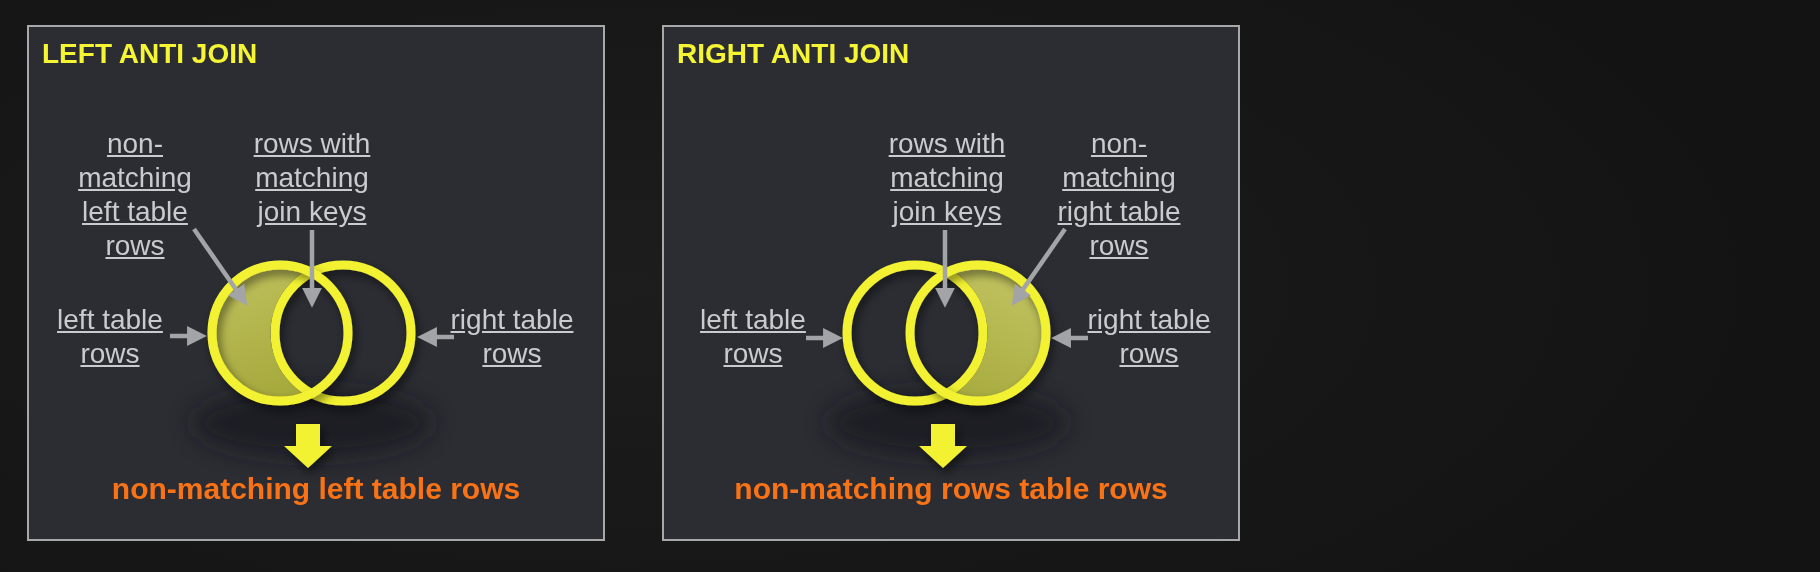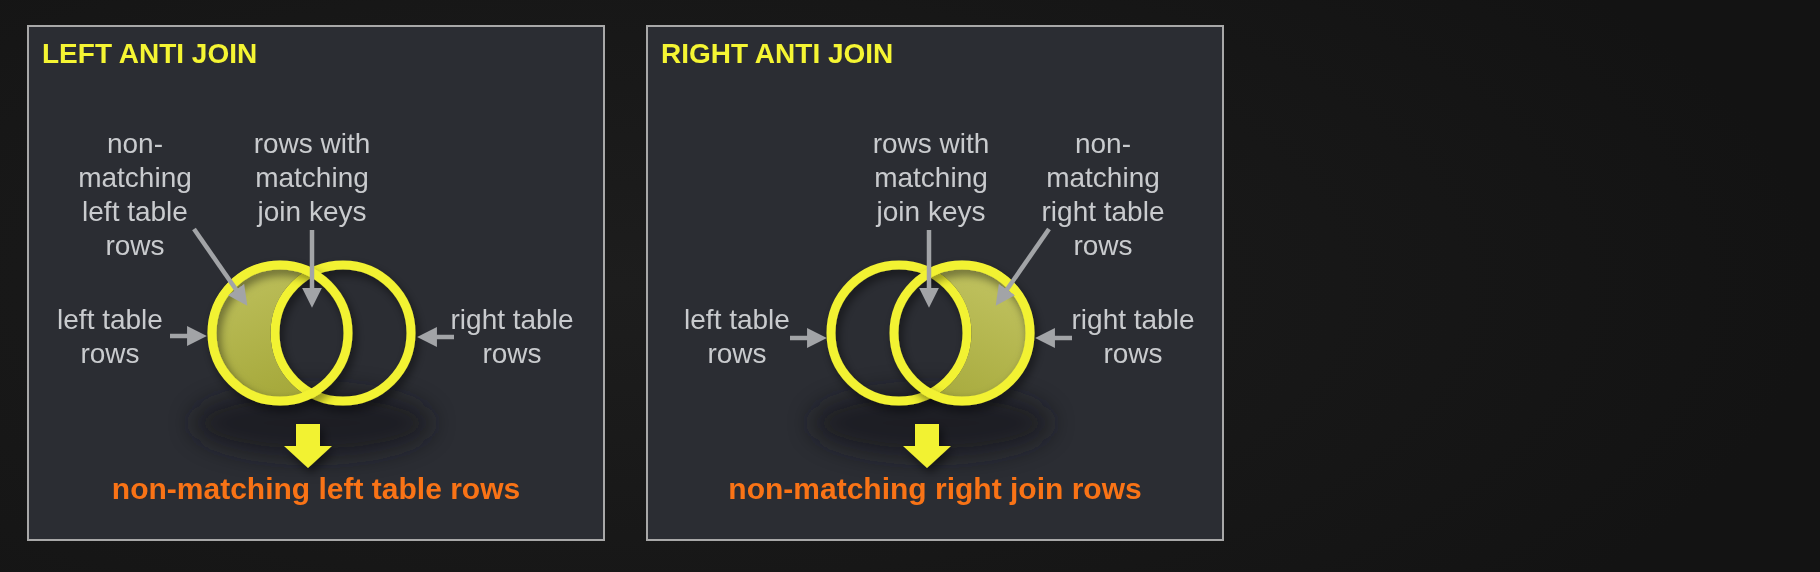--- a/index.html
+++ b/index.html
@@ -8,29 +8,29 @@
     background:radial-gradient(ellipse 1200px 500px at 34% 50%, #1d1d1d 0%, #171717 60%, #131313 100%);
     font-family:"Liberation Sans","DejaVu Sans",sans-serif;
     overflow:hidden;position:relative;
   }
   .stage{position:absolute;inset:0;}
   .panel{
     position:absolute;top:25px;width:578px;height:516px;
     box-sizing:border-box;border:2px solid #a8a8a8;background:#2b2d33;
   }
   .panel.pL{left:27px;}
-  .panel.pR{left:646px;}
+  .panel.pR{left:662px;}
   .panel-title{
     position:absolute;left:13px;top:11px;margin:0;
     font-size:28px;line-height:32px;font-weight:bold;color:#f5f533;
     letter-spacing:0px;white-space:nowrap;
   }
   .lbl{
     position:absolute;color:#c9cbce;font-size:28px;line-height:34px;
-    text-align:center;white-space:pre-line;
+    text-align:center;white-space:pre-line;text-decoration:underline;
   }
   
   .lbl-nonmatch{top:100px;width:170px;}
   .pL .lbl-nonmatch{left:21px;}
   .pR .lbl-nonmatch{left:370px;}
   .lbl-match{top:100px;width:180px;left:193px;}
   
   .lbl-lefttable{top:276px;width:162px;left:0px;}
   .pR .lbl-lefttable{left:8px;}
   .lbl-righttable{top:276px;width:180px;}
@@ -150,16 +150,16 @@
       <g stroke="#a2a4a7" stroke-width="4.5">
         <line x1="401" y1="202" x2="351" y2="274" marker-end="url(#ahR)"></line>
         <line x1="281" y1="203" x2="281" y2="275" marker-end="url(#ahR)"></line>
         <line x1="142" y1="311" x2="173" y2="311" marker-end="url(#ahR)"></line>
         <line x1="424" y1="311" x2="393" y2="311" marker-end="url(#ahR)"></line>
       </g>
 
       <path d="M267,397 L291,397 L291,419 L303,419 L279,441 L255,419 L267,419 Z" fill="#f2f233" filter="url(#dsR)"></path>
     </svg>
 
-    <div class="caption">non-matching right join rows</div>
+    <div class="caption">non-matching rows table rows</div>
   </section>
 
 </div>
 
 </body></html>

